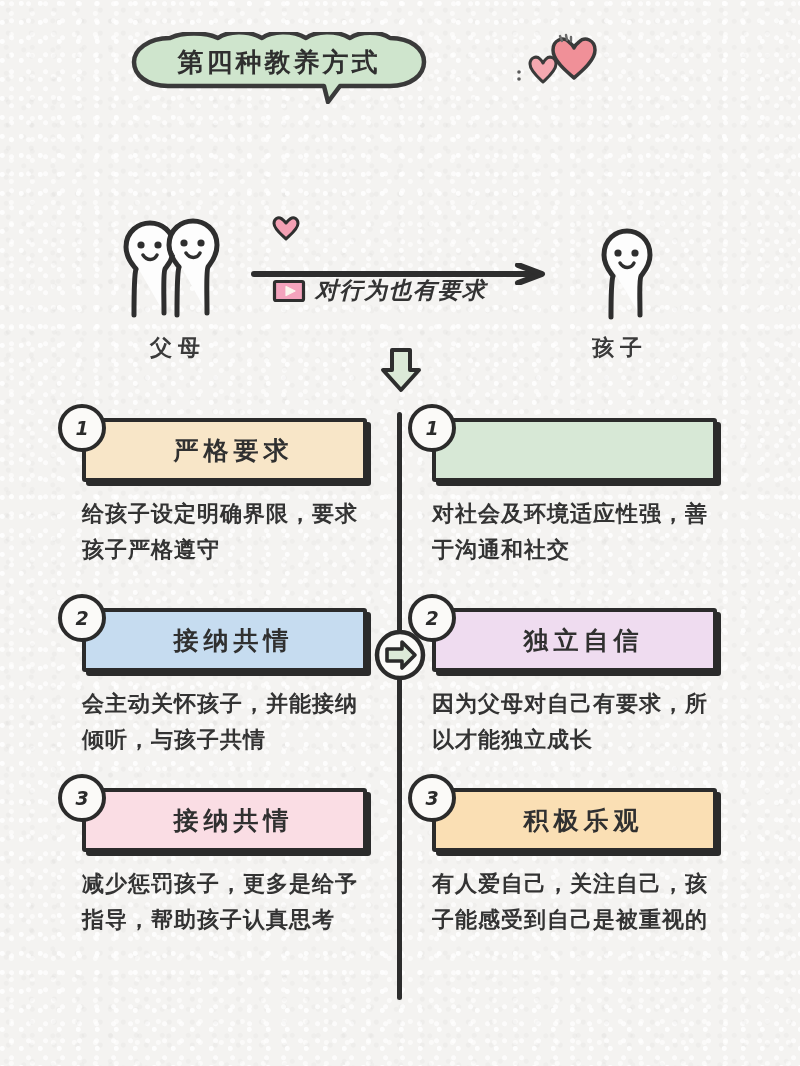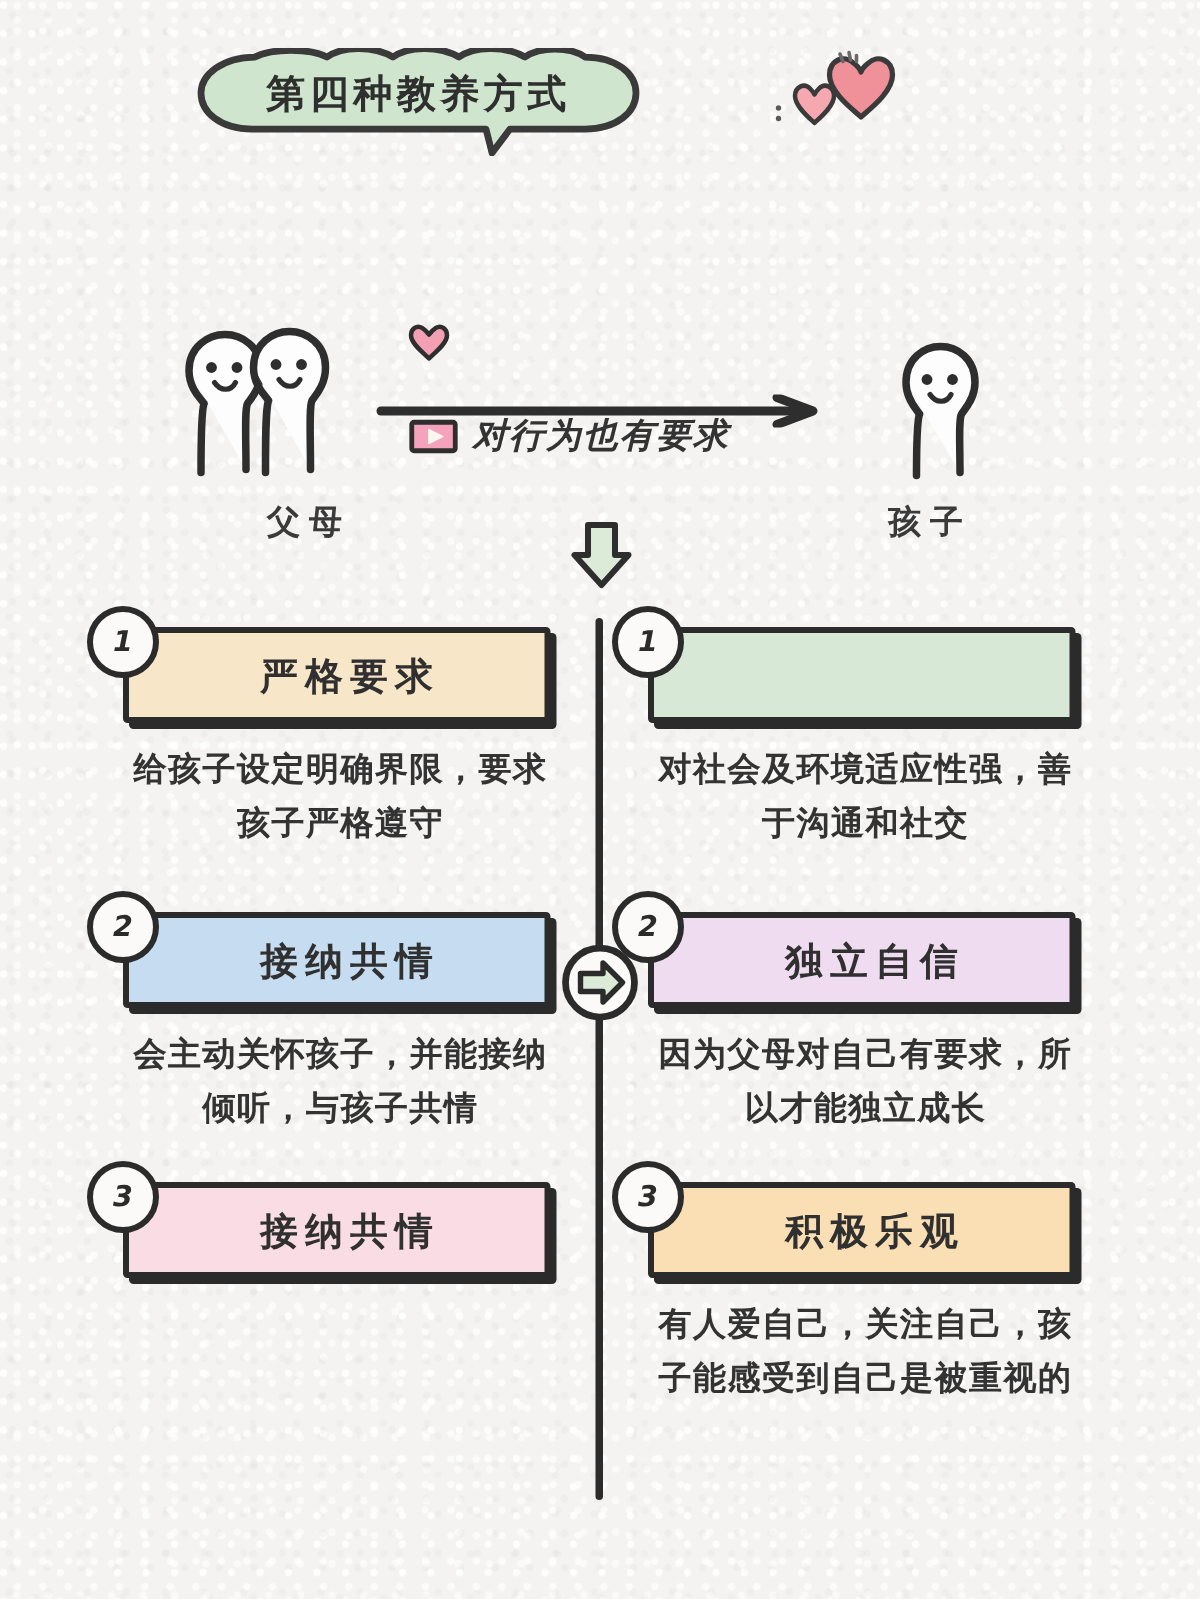--- a/index.html
+++ b/index.html
@@ -86,21 +86,21 @@
   .figures-row { position: absolute; left: 0; top: 205px; width: 800px; height: 160px; }
   .parents { position: absolute; left: 112px; top: 8px; }
   .child   { position: absolute; left: 588px; top: 18px; }
   .fig-label {
     position: absolute;
     font-size: 22px;
     font-weight: bold;
     color: #3a3a3a;
     letter-spacing: 6px;
   }
-  .label-parents { left: 150px; top: 128px; margin-left: 28px; }
+  .label-parents { left: 150px; top: 128px; }
   .label-child   { left: 592px; top: 128px; }
 
   .arrow-block { position: absolute; left: 250px; top: 8px; width: 320px; height: 110px; }
   .arrow-line { position: absolute; left: 0; top: 50px; }
   .arrow-text-row {
     position: absolute;
     display: flex;
     align-items: center;
     gap: 9px;
     font-size: 23px;
@@ -175,21 +175,20 @@
     z-index: 3;
   }
   .card-desc {
     margin-top: 14px;
     font-size: 22px;
     font-weight: bold;
     color: #333;
     line-height: 1.62;
     letter-spacing: 1px;
     width: 290px;
-    text-align: center;
   }
 </style>
 </head>
 <body>
 
 <div class="paper-texture"></div>
 
 <div class="stage">
 
   <div class="bubble-wrap">
@@ -278,20 +277,21 @@
       <div class="card-title">接纳共情</div>
     </div>
     <div class="card-desc">会主动关怀孩子，并能接纳倾听，与孩子共情</div>
   </div>
 
   <div class="card col-left row-3">
     <div class="card-head" style="background:#fadde4">
       <div class="num-badge">3</div>
       <div class="card-title">接纳共情</div>
     </div>
+    <div class="card-desc">减少惩罚孩子，更多是给予指导，帮助孩子认真思考</div>
   </div>
 
   <div class="card col-right row-1">
     <div class="card-head" style="background:#d7e8d6">
       <div class="num-badge">1</div>
     </div>
     <div class="card-desc">对社会及环境适应性强，善于沟通和社交</div>
   </div>
 
   <div class="card col-right row-2">

